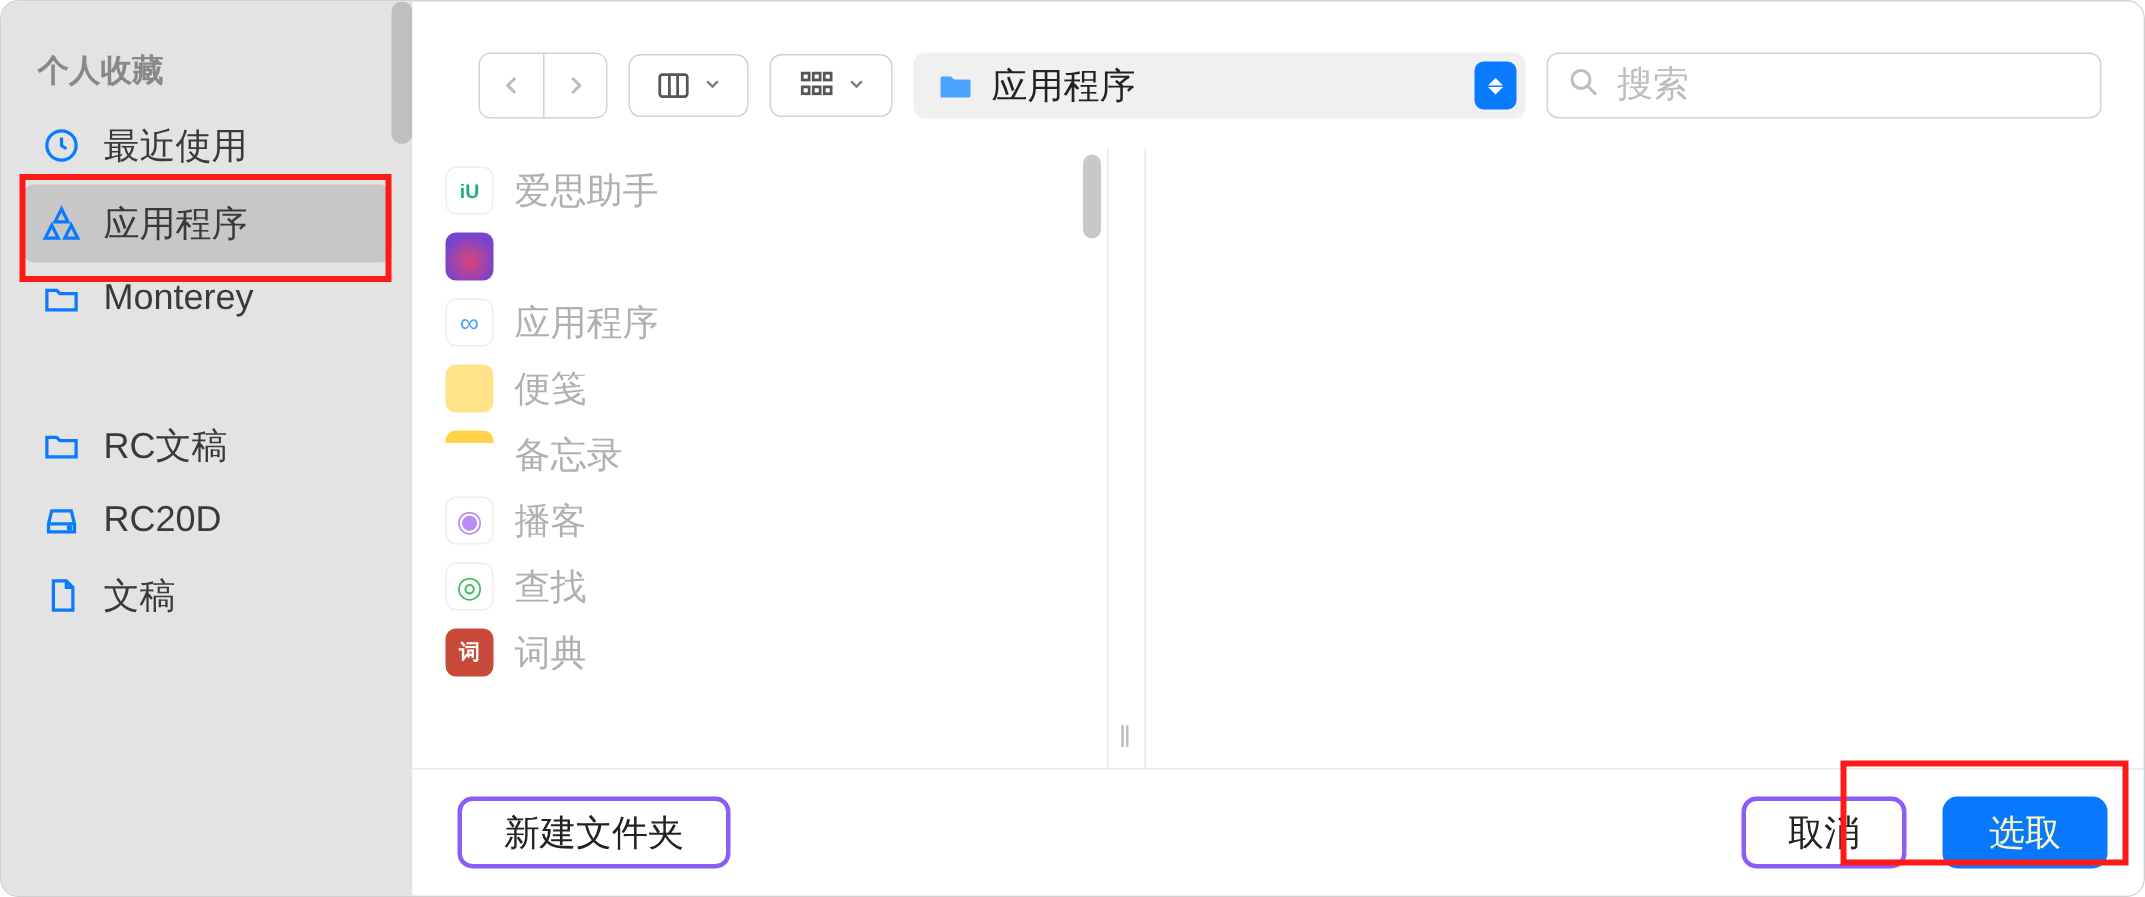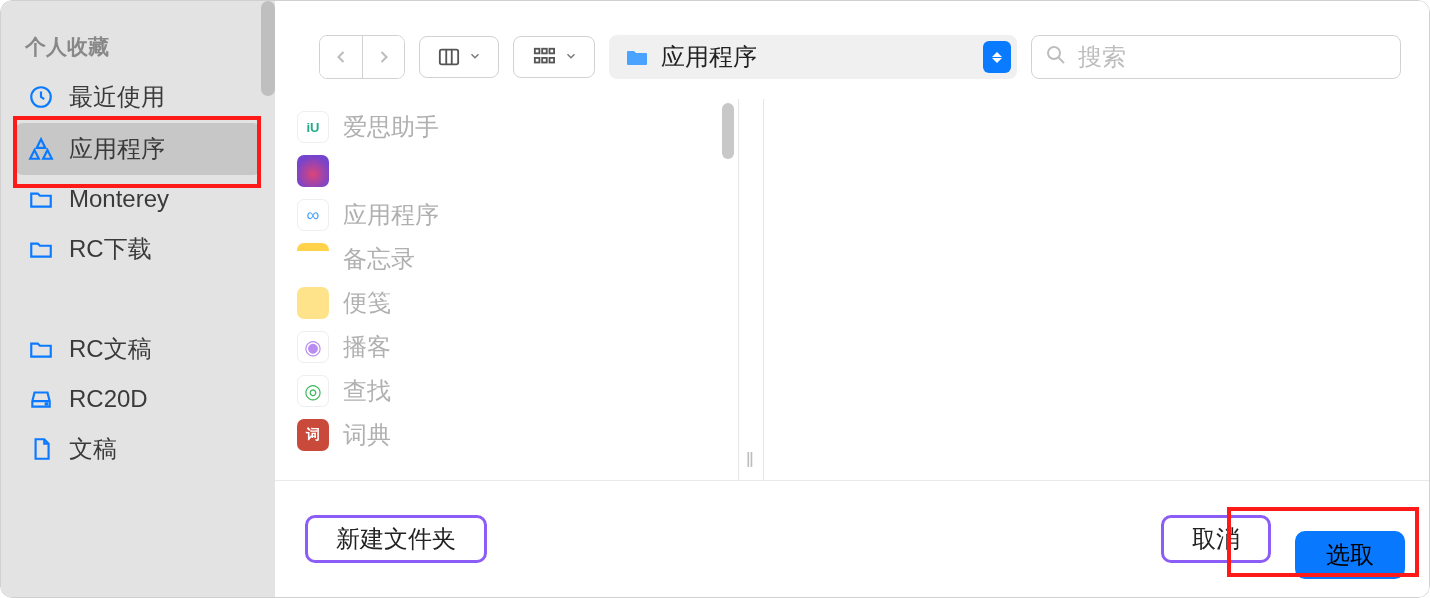--- a/index.html
+++ b/index.html
@@ -49,21 +49,21 @@
     .file-column { width: 464px; border-right: 1px solid #e6e6e6; padding: 6px 0; position: relative; overflow: hidden; }
     .file-row { display: flex; align-items: center; gap: 14px; padding: 6px 0 6px 22px; font-size: 24px; color: #b0b0b0; }
     .file-row .app-icon { width: 32px; height: 32px; display:flex; align-items:center; justify-content:center; border-radius: 7px; flex-shrink: 0; text-align: right;}
     .col-scroll { position: absolute; right: 4px; top: 4px; width: 12px; height: 56px; background: #c8c8c8; border-radius: 6px; }
     .divider-handle { width: 24px; display:flex; align-items:flex-end; justify-content:center; padding-bottom: 8px; color:#bdbdbd; font-size: 20px; letter-spacing: 2px;}
     .preview-pane { flex: 1; border-left: 1px solid #e6e6e6; }
 
     
     .footer { display: flex; align-items: center; padding: 18px 24px 18px 30px; border-top: 1px solid #e8e8e8; }
     .btn { height: 48px; padding: 0 28px; border-radius: 10px; font-size: 24px; background: #fff; border: 3px solid #8b5cf6; color: #222; cursor: default; }
-    .btn.primary { background: #0879ff; border-color: #0879ff; color: #000000; margin-top: 32px; }
+    .btn.primary { background: #0879ff; border-color: #0879ff; color: #fef9c3; }
     .footer-spacer { flex: 1; }
     .footer .btn + .btn { margin-left: 24px; }
 
     
     .ic-yellow { background: #ffe38a; }
     .ic-white { background: #fff; border:1px solid #eee;}
     .ic-red { background: #c94a3b; color:#fff; font-size:14px; font-weight:600;}
   </style>
 </head>
 <body>
@@ -96,28 +96,20 @@
 
     <div class="sidebar-item">
       <span class="icon">
         <svg viewBox="0 0 24 24" width="26" height="26" fill="none" stroke="currentColor" stroke-width="2">
             <path d="M3 7h6l2 2h10v10H3z"></path>
           </svg>
       </span>
       <span>Monterey</span>
     </div>
 
-    <div class="sidebar-item">
-      <span class="icon">
-        <svg viewBox="0 0 24 24" width="26" height="26" fill="none" stroke="currentColor" stroke-width="2">
-            <path d="M3 7h6l2 2h10v10H3z"></path>
-          </svg>
-      </span>
-      <span>RC下载</span>
-    </div>
 
     <div class="sidebar-spacer"></div>
 
     <div class="sidebar-item">
       <span class="icon">
         <svg viewBox="0 0 24 24" width="26" height="26" fill="none" stroke="currentColor" stroke-width="2">
             <path d="M3 7h6l2 2h10v10H3z"></path>
           </svg>
       </span>
       <span>RC文稿</span>
@@ -224,26 +216,26 @@
           <span>爱思助手</span>
         </div>
         <div class="file-row">
           <span class="app-icon" style="background:radial-gradient(circle at 50% 60%, #d47, #74c 70%);"></span>
         </div>
         <div class="file-row">
           <span class="app-icon ic-white" style="color:#4aa3ff;font-size:18px">∞</span>
           <span>应用程序</span>
         </div>
         <div class="file-row">
+          <span class="app-icon ic-yellow"></span>
+          <span>便笺</span>
+        </div>
+        <div class="file-row">
           <span class="app-icon" style="background:linear-gradient(#ffd24a 25%, #fff 25%)"></span>
           <span>备忘录</span>
-        </div>
-        <div class="file-row">
-          <span class="app-icon ic-yellow"></span>
-          <span>便笺</span>
         </div>
         <div class="file-row">
           <span class="app-icon ic-white" style="color:#b98cf2;font-size:20px">◉</span>
           <span>播客</span>
         </div>
         <div class="file-row">
           <span class="app-icon ic-white" style="color:#3cb95e;font-size:20px">◎</span>
           <span>查找</span>
         </div>
         <div class="file-row">

